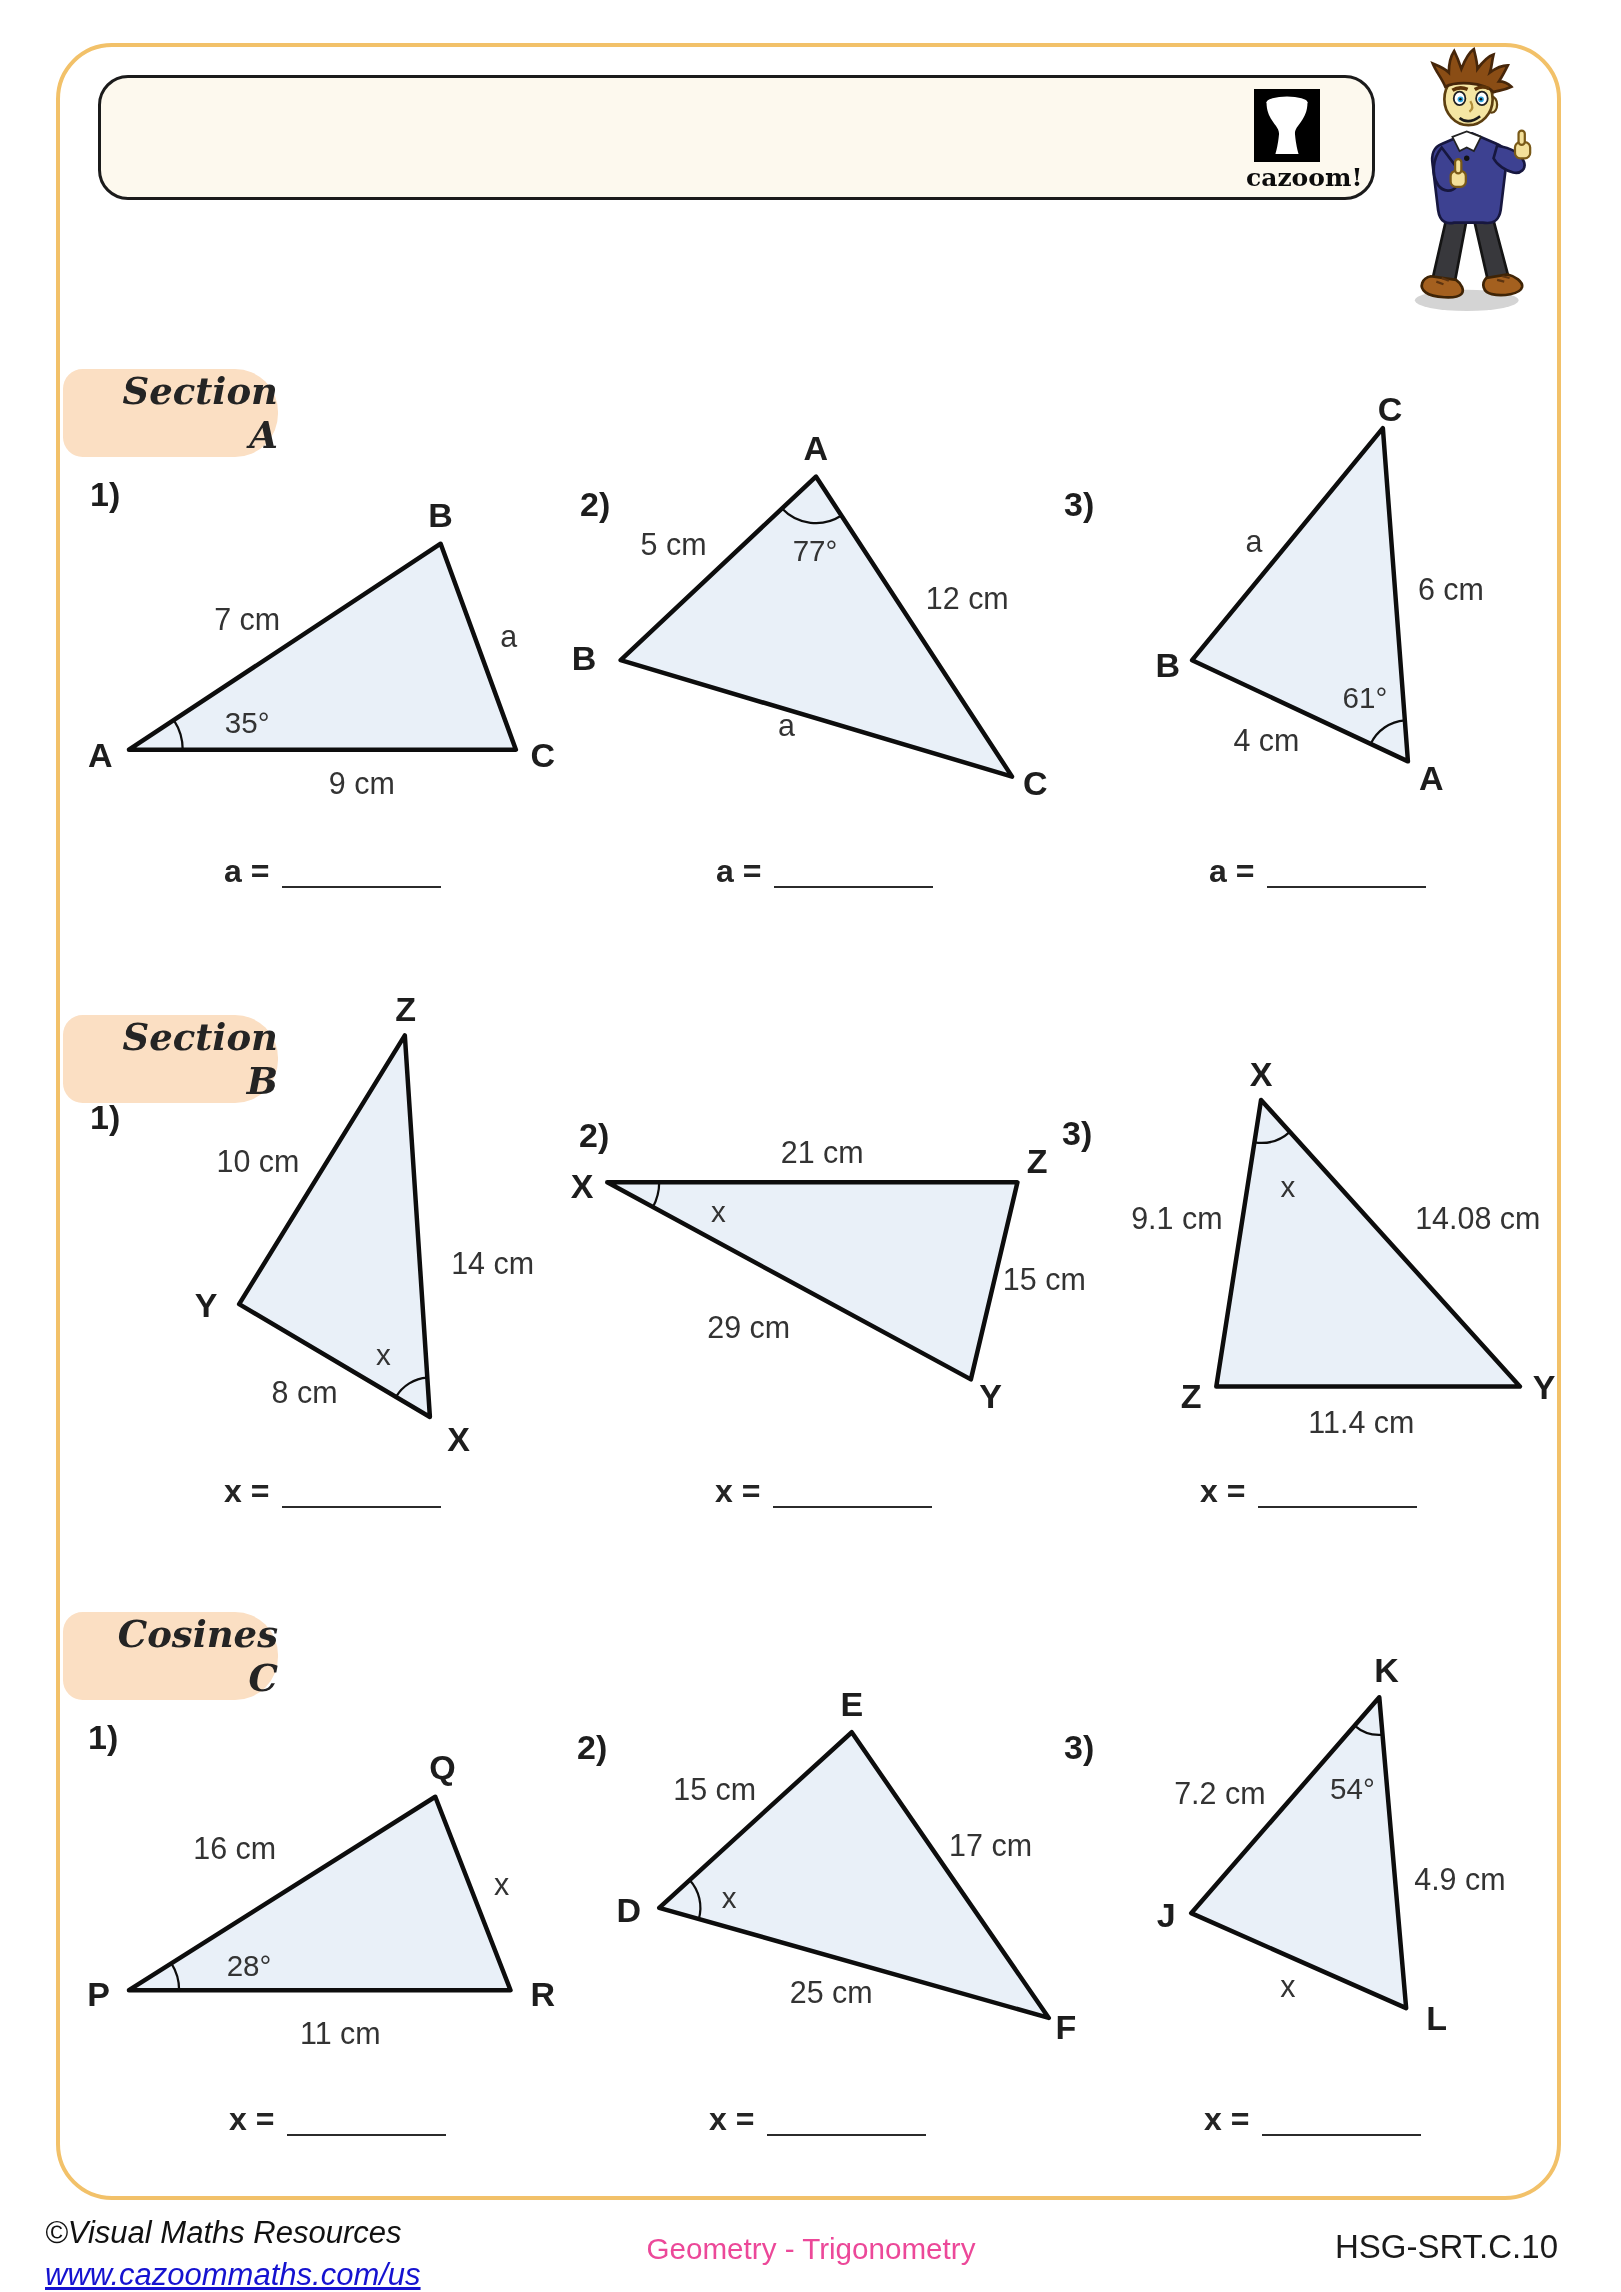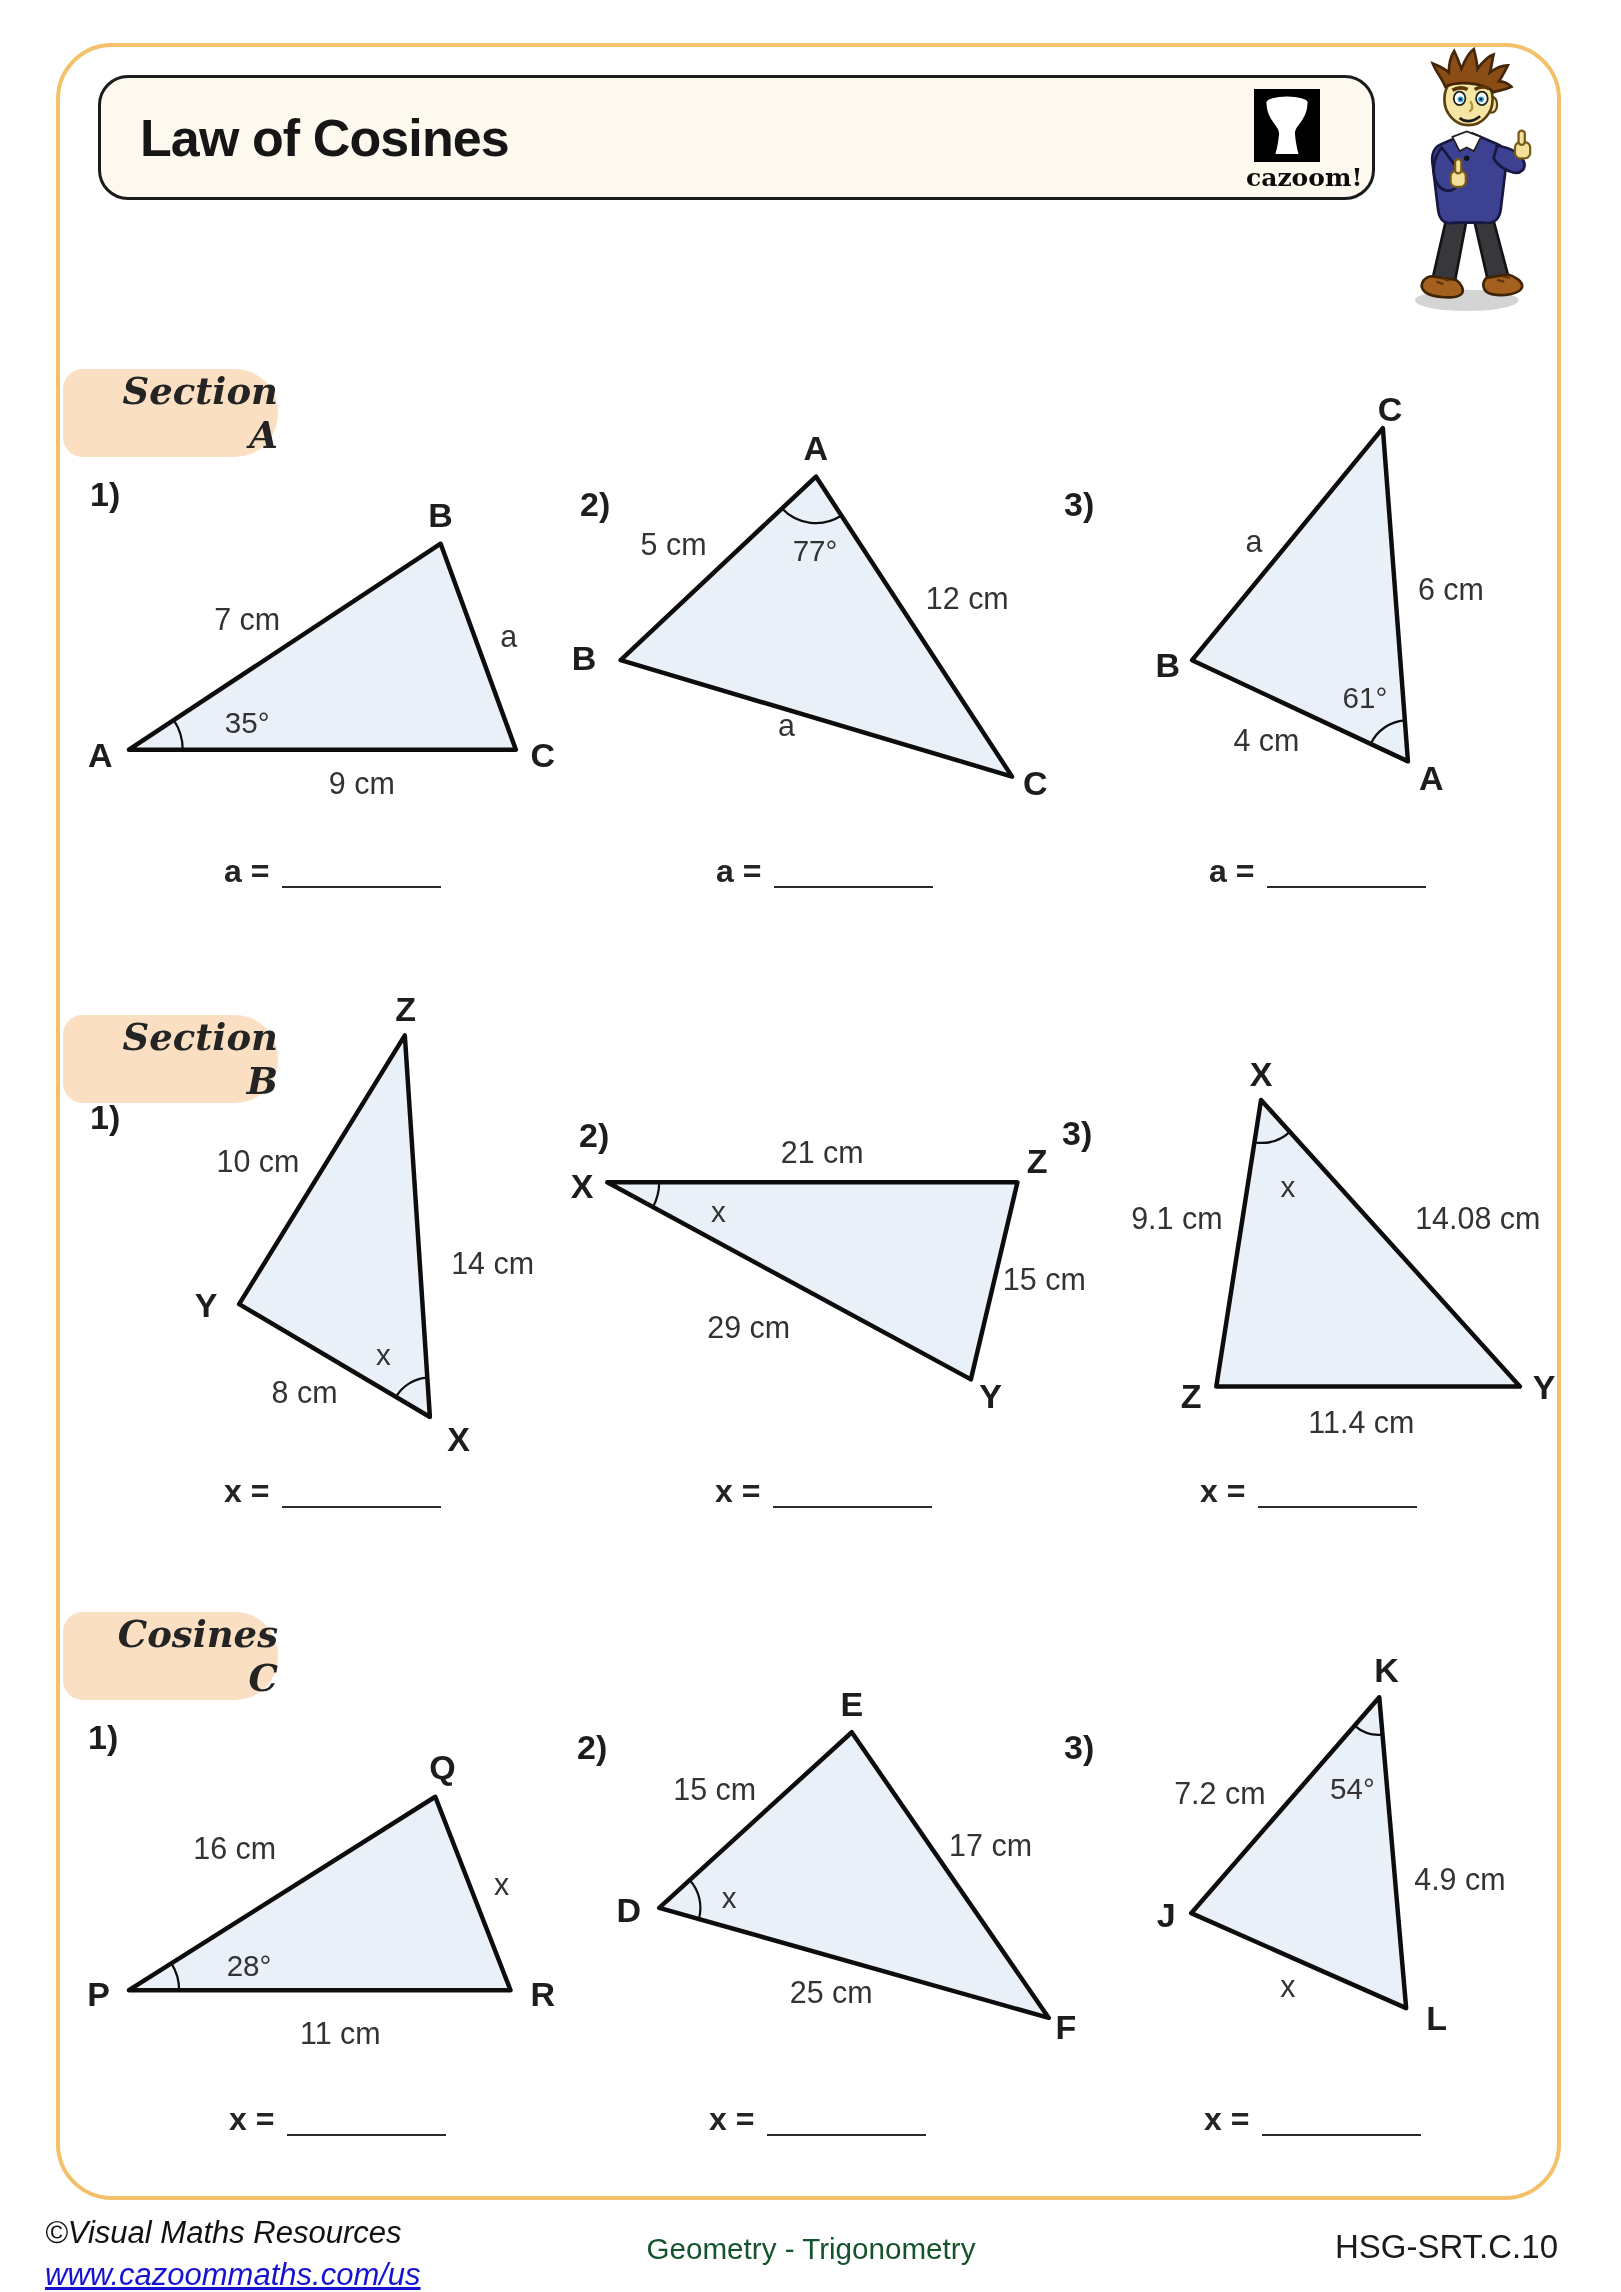--- a/index.html
+++ b/index.html
@@ -23,33 +23,32 @@
   #diagram{position:absolute;left:0;top:0;}
   .prob-num{position:absolute;font-size:34px;font-weight:bold;color:#1d1d1d;}
   .answer{position:absolute;display:flex;align-items:flex-end;}
   .ans-label{font-size:32px;font-weight:bold;color:#242424;}
   .ans-line{display:inline-block;width:159px;height:3.6px;border-bottom:2.7px solid #2b2b2b;margin-left:12.5px;margin-bottom:1.8px;}
   .vlab{font-family:"Liberation Sans",sans-serif;font-size:38px;font-weight:bold;fill:#1d1d1d;text-anchor:middle;}
   .slab{font-family:"Liberation Sans",sans-serif;font-size:34px;fill:#333;text-anchor:middle;}
   .alab{font-family:"Liberation Sans",sans-serif;font-size:33px;fill:#333;text-anchor:middle;}
   .footer-left{position:absolute;left:45px;top:2212px;font-size:31px;color:#111;line-height:1.35;font-style:italic;}
   .footer-left a{color:#1512d0;text-decoration:underline;}
-  .footer-center{position:absolute;left:0;top:2232px;width:1622px;text-align:center;font-size:29.6px;color:#14532d;}
+  .footer-center{position:absolute;left:0;top:2232px;width:1622px;text-align:center;font-size:29.6px;color:#ec4899;}
   .footer-right{position:absolute;right:64px;top:2228px;font-size:33px;color:#1b1b1b;}
   .mascot{position:absolute;left:1397px;top:47px;width:143px;height:269px;}
 </style>
 </head>
 <body>
 
 <div class="page">
 
   <div class="main-border"></div>
 
   <div class="title-box">
-    <h1>Law of Cosines</h1>
     <div class="logo">
       <div class="logo-square">
         <svg width="66" height="73" viewBox="0 0 74 82" aria-hidden="true">
           <rect width="74" height="82" fill="#000"></rect>
           <ellipse cx="37" cy="15" rx="23" ry="6.5" fill="#fff"></ellipse>
           <path d="M14 15 C14 36 29 41 28 51 C27 62 25 69 24 73 L50 73 C49 69 47 62 46 51 C45 41 60 36 60 15 C52 21 22 21 14 15 Z" fill="#fff"></path>
         </svg>
       </div>
       <div class="logo-text">cazoom!</div>
     </div>

